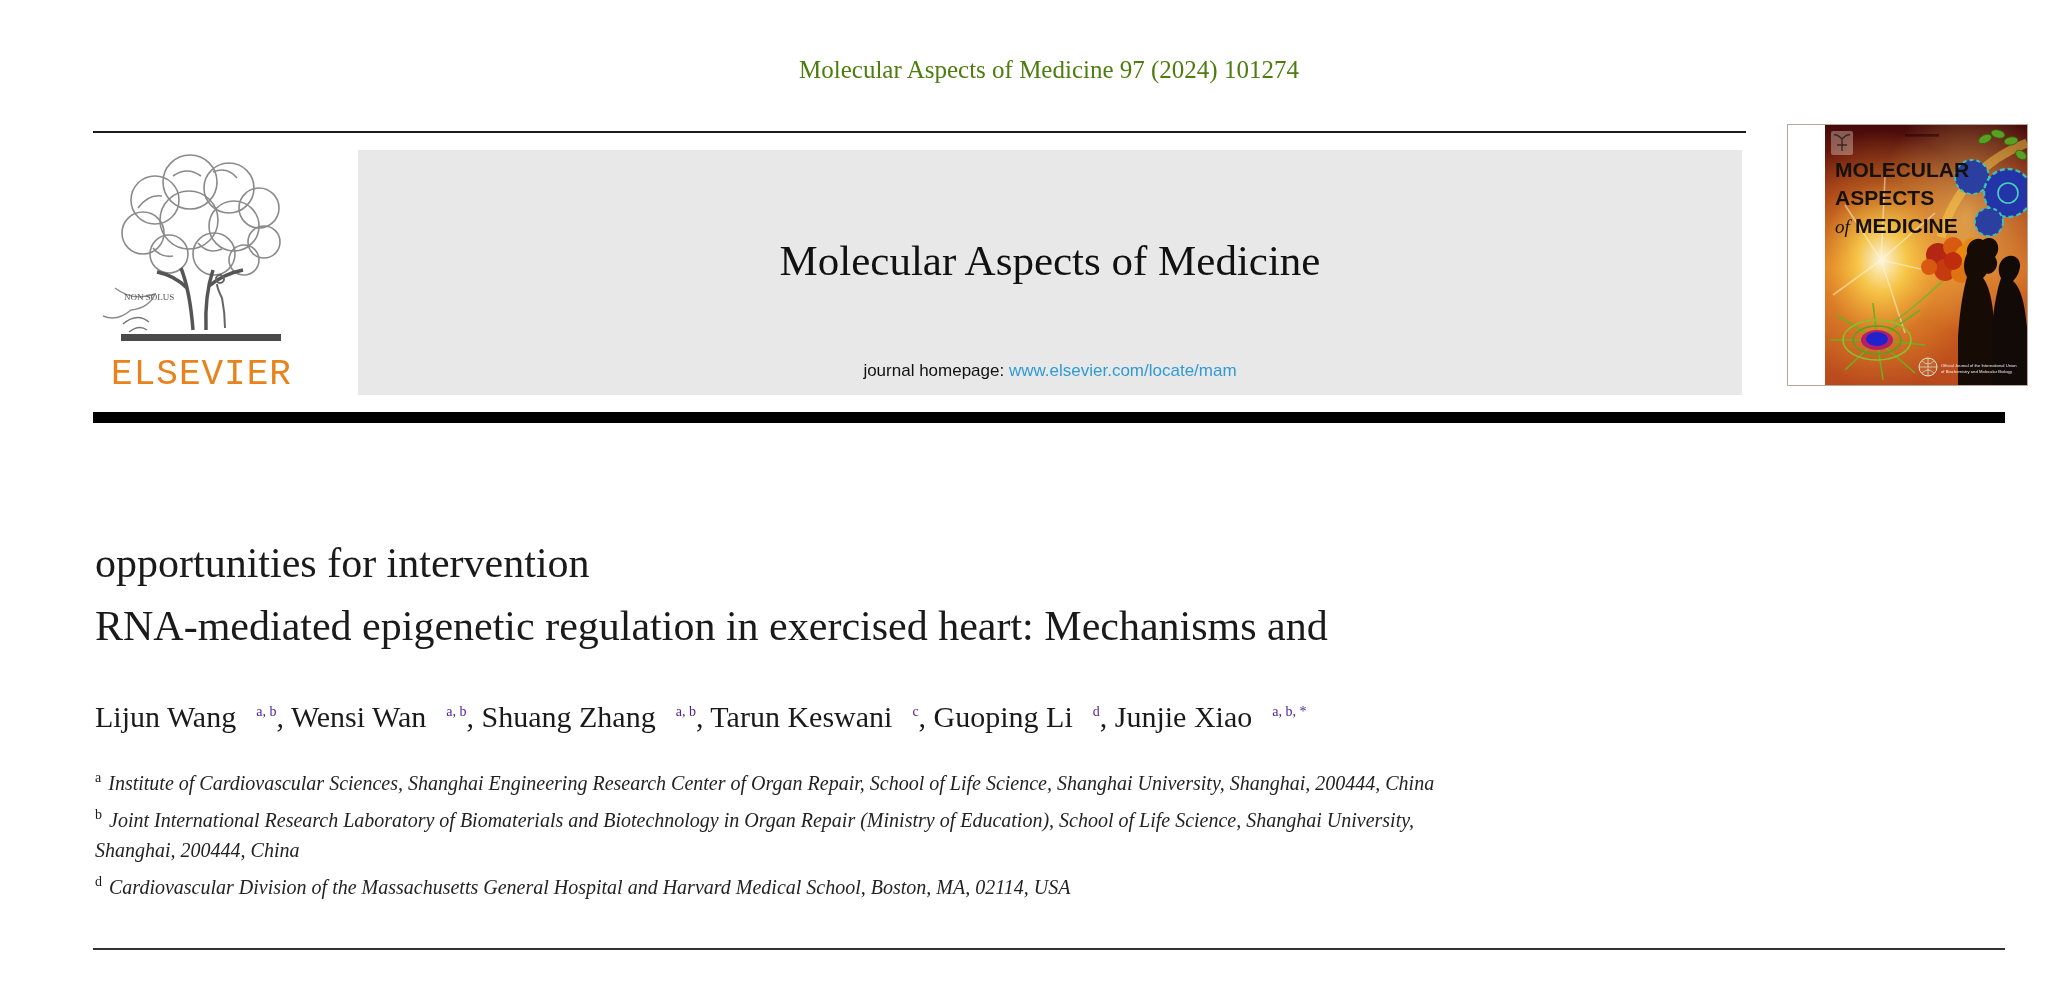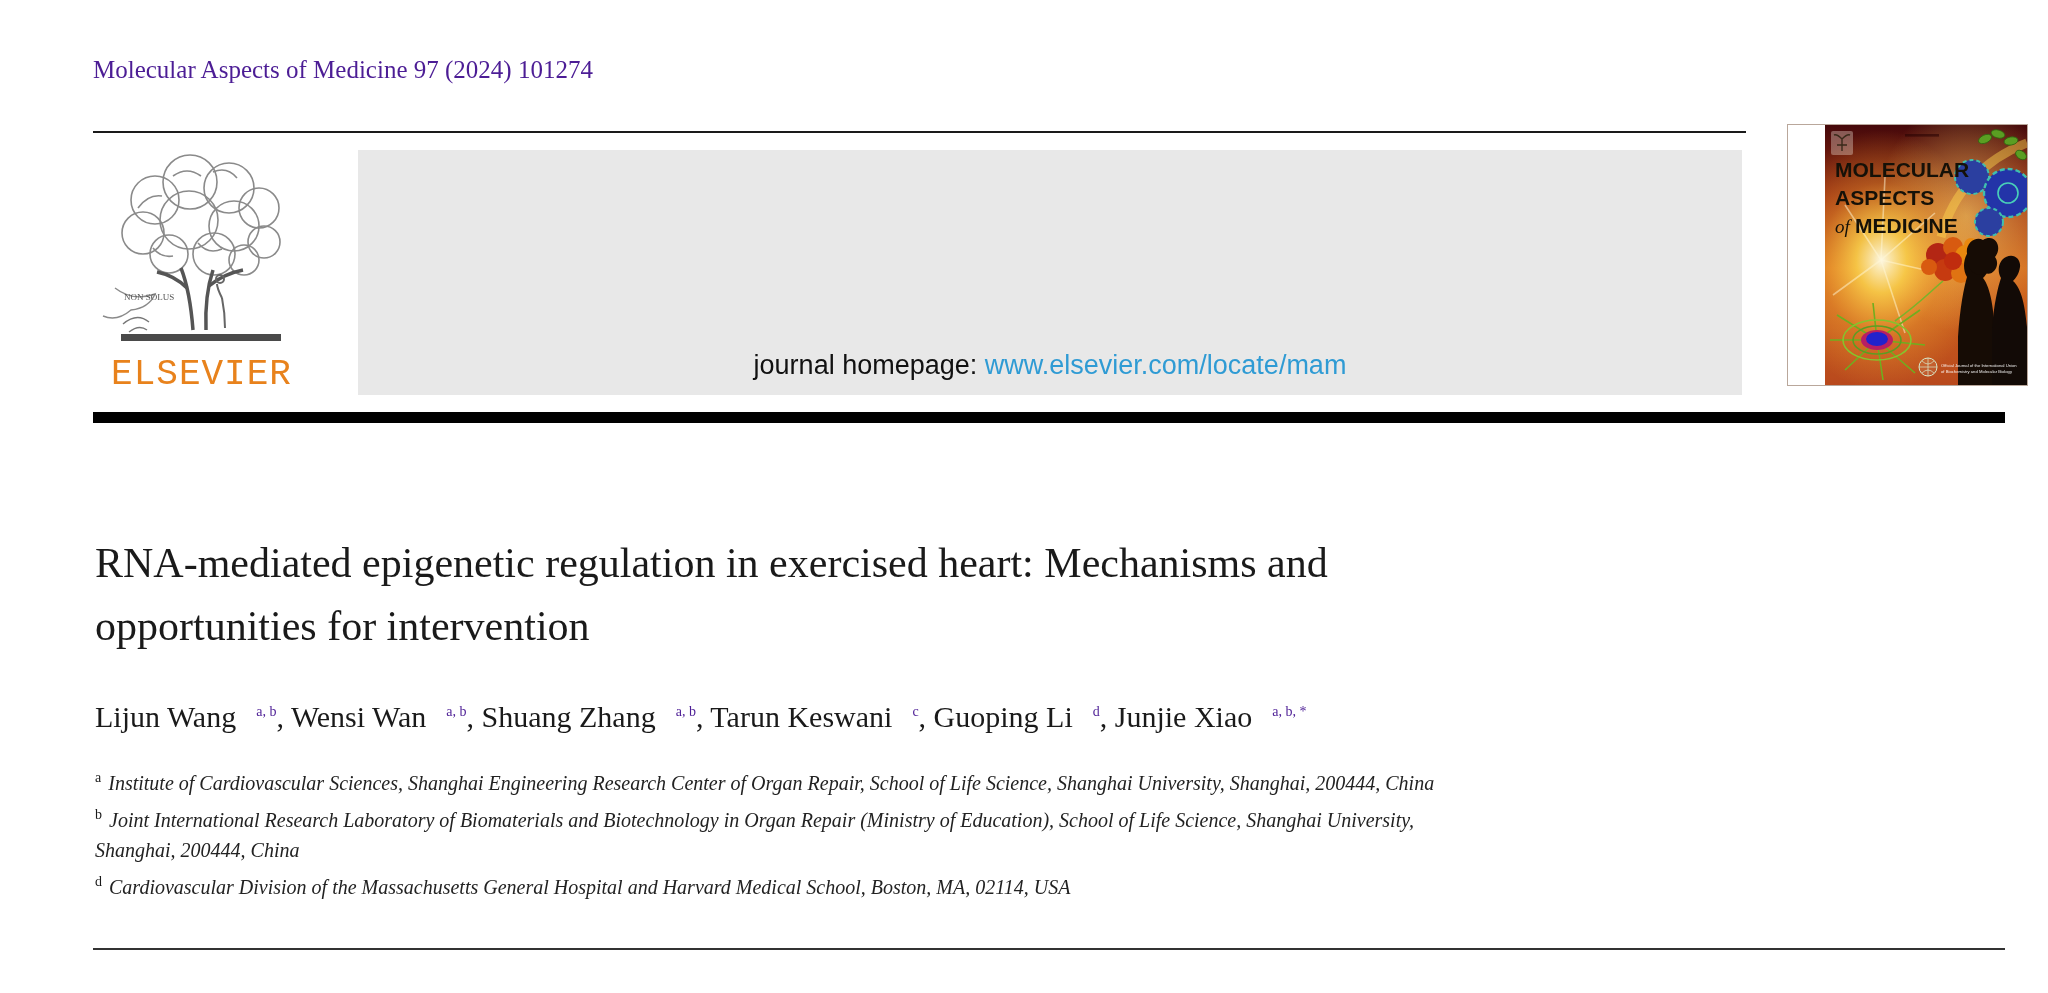--- a/index.html
+++ b/index.html
@@ -1,36 +1,36 @@
 <!DOCTYPE html>
 <html><head>
 <meta charset="utf-8">
 <style>
   html,body{margin:0;padding:0;background:#ffffff;}
   #page{position:relative;width:2048px;height:993px;background:#ffffff;overflow:hidden;
         font-family:"Liberation Serif", serif;color:#1a1a1a;}
 
   
-  .citation{position:absolute;top:56px;left:93px;width:1912px;text-align:left;
-            font-size:25px;color:#4c1d95;}
+  .citation{position:absolute;top:56px;left:93px;width:1912px;text-align:center;
+            font-size:25px;color:#4d7c0f;}
 
   
   .rule-top{position:absolute;top:131px;left:93px;width:1653px;height:2px;background:#1a1a1a;}
 
   
   .logo-block{position:absolute;left:93px;top:148px;width:217px;height:247px;}
   .logo-block svg{display:block;}
   .elsevier-word{position:absolute;left:0;bottom:0;width:217px;text-align:center;
                  font-size:36px;letter-spacing:1px;color:#e8821c;font-family:Liberation Mono, monospace;}
 
   .journal-box{position:absolute;left:358px;top:150px;width:1384px;height:245px;background:#e8e8e8;}
   .contents-line{position:absolute;top:12px;left:0;width:100%;text-align:center;font-size:23px;color:#111;}
   .journal-title{position:absolute;top:86px;left:0;width:100%;text-align:center;font-size:43px;color:#111;}
   .homepage-line{position:absolute;bottom:14px;left:0;width:100%;text-align:center;
-                 font-family:"Liberation Sans",sans-serif;font-size:27px;color:#111;}
+                 font-family:"Liberation Sans",sans-serif;font-size:17px;color:#111;}
   .link{color:#2f9bd4;text-decoration:none;cursor:pointer;}
 
   .cover{position:absolute;left:1788px;top:125px;width:202px;height:260px;box-shadow:0 0 0 1px #b9a79b;padding-left:37px;}
   .cover svg{display:block;}
 
   
   .rule-thick{position:absolute;top:412px;left:93px;width:1912px;height:11px;background:#000;}
 
   
   .article-title{position:absolute;left:95px;top:532px;width:1700px;font-size:42px;line-height:63px;color:#1a1a1a;}
@@ -83,20 +83,21 @@
       <text x="31" y="152" font-size="9" fill="#555" font-family="Liberation Serif, serif">NON SOLUS</text>
       <g stroke="#777" stroke-width="1.4" fill="none">
         <path d="M30,176 q14,-12 26,-2 M36,184 q10,-8 18,-2"></path>
       </g>
       <rect x="28" y="186" width="160" height="7" fill="#4a4a4a"></rect>
     </svg>
     <div class="elsevier-word">ELSEVIER</div>
   </div>
 
   <div class="journal-box">
+    <div class="journal-title">Molecular Aspects of Medicine</div>
     <div class="homepage-line">
       <span>journal homepage: </span><span class="link">www.elsevier.com/locate/mam</span>
     </div>
   </div>
 
   <div class="cover">
     <svg width="202" height="260" viewBox="0 0 202 260">
       <defs>
         <linearGradient id="covbg" x1="0" y1="0" x2="0" y2="1">
           <stop offset="0" stop-color="#45090b"></stop>
@@ -179,22 +180,22 @@
       <path d="M94,242 h18 M103,233 v18 M97,236 q6,6 12,0 M97,248 q6,-6 12,0" stroke="#d8e8c8" stroke-width="0.7" fill="none"></path>
 
       <text x="116" y="242" font-family="Liberation Sans, sans-serif" font-size="4.2" fill="#ffffff" fill-opacity="0.92">Official Journal of the International Union</text>
       <text x="116" y="248" font-family="Liberation Sans, sans-serif" font-size="4.2" fill="#ffffff" fill-opacity="0.92">of Biochemistry and Molecular Biology</text>
     </svg>
   </div>
 
   <div class="rule-thick"></div>
 
   <div class="article-title">
+    <span>opportunities for intervention</span>
     <span>RNA-mediated epigenetic regulation in exercised heart: Mechanisms and</span>
-    <span>opportunities for intervention</span>
   </div>
 
   <div class="authors">
     <span><span>Lijun Wang</span><sup>a, b</sup><span>, </span></span>
     <span><span>Wensi Wan</span><sup>a, b</sup><span>, </span></span>
     <span><span>Shuang Zhang</span><sup>a, b</sup><span>, </span></span>
     <span><span>Tarun Keswani</span><sup>c</sup><span>, </span></span>
     <span><span>Guoping Li</span><sup>d</sup><span>, </span></span>
     <span><span>Junjie Xiao</span><sup>a, b, *</sup></span>
   </div>

